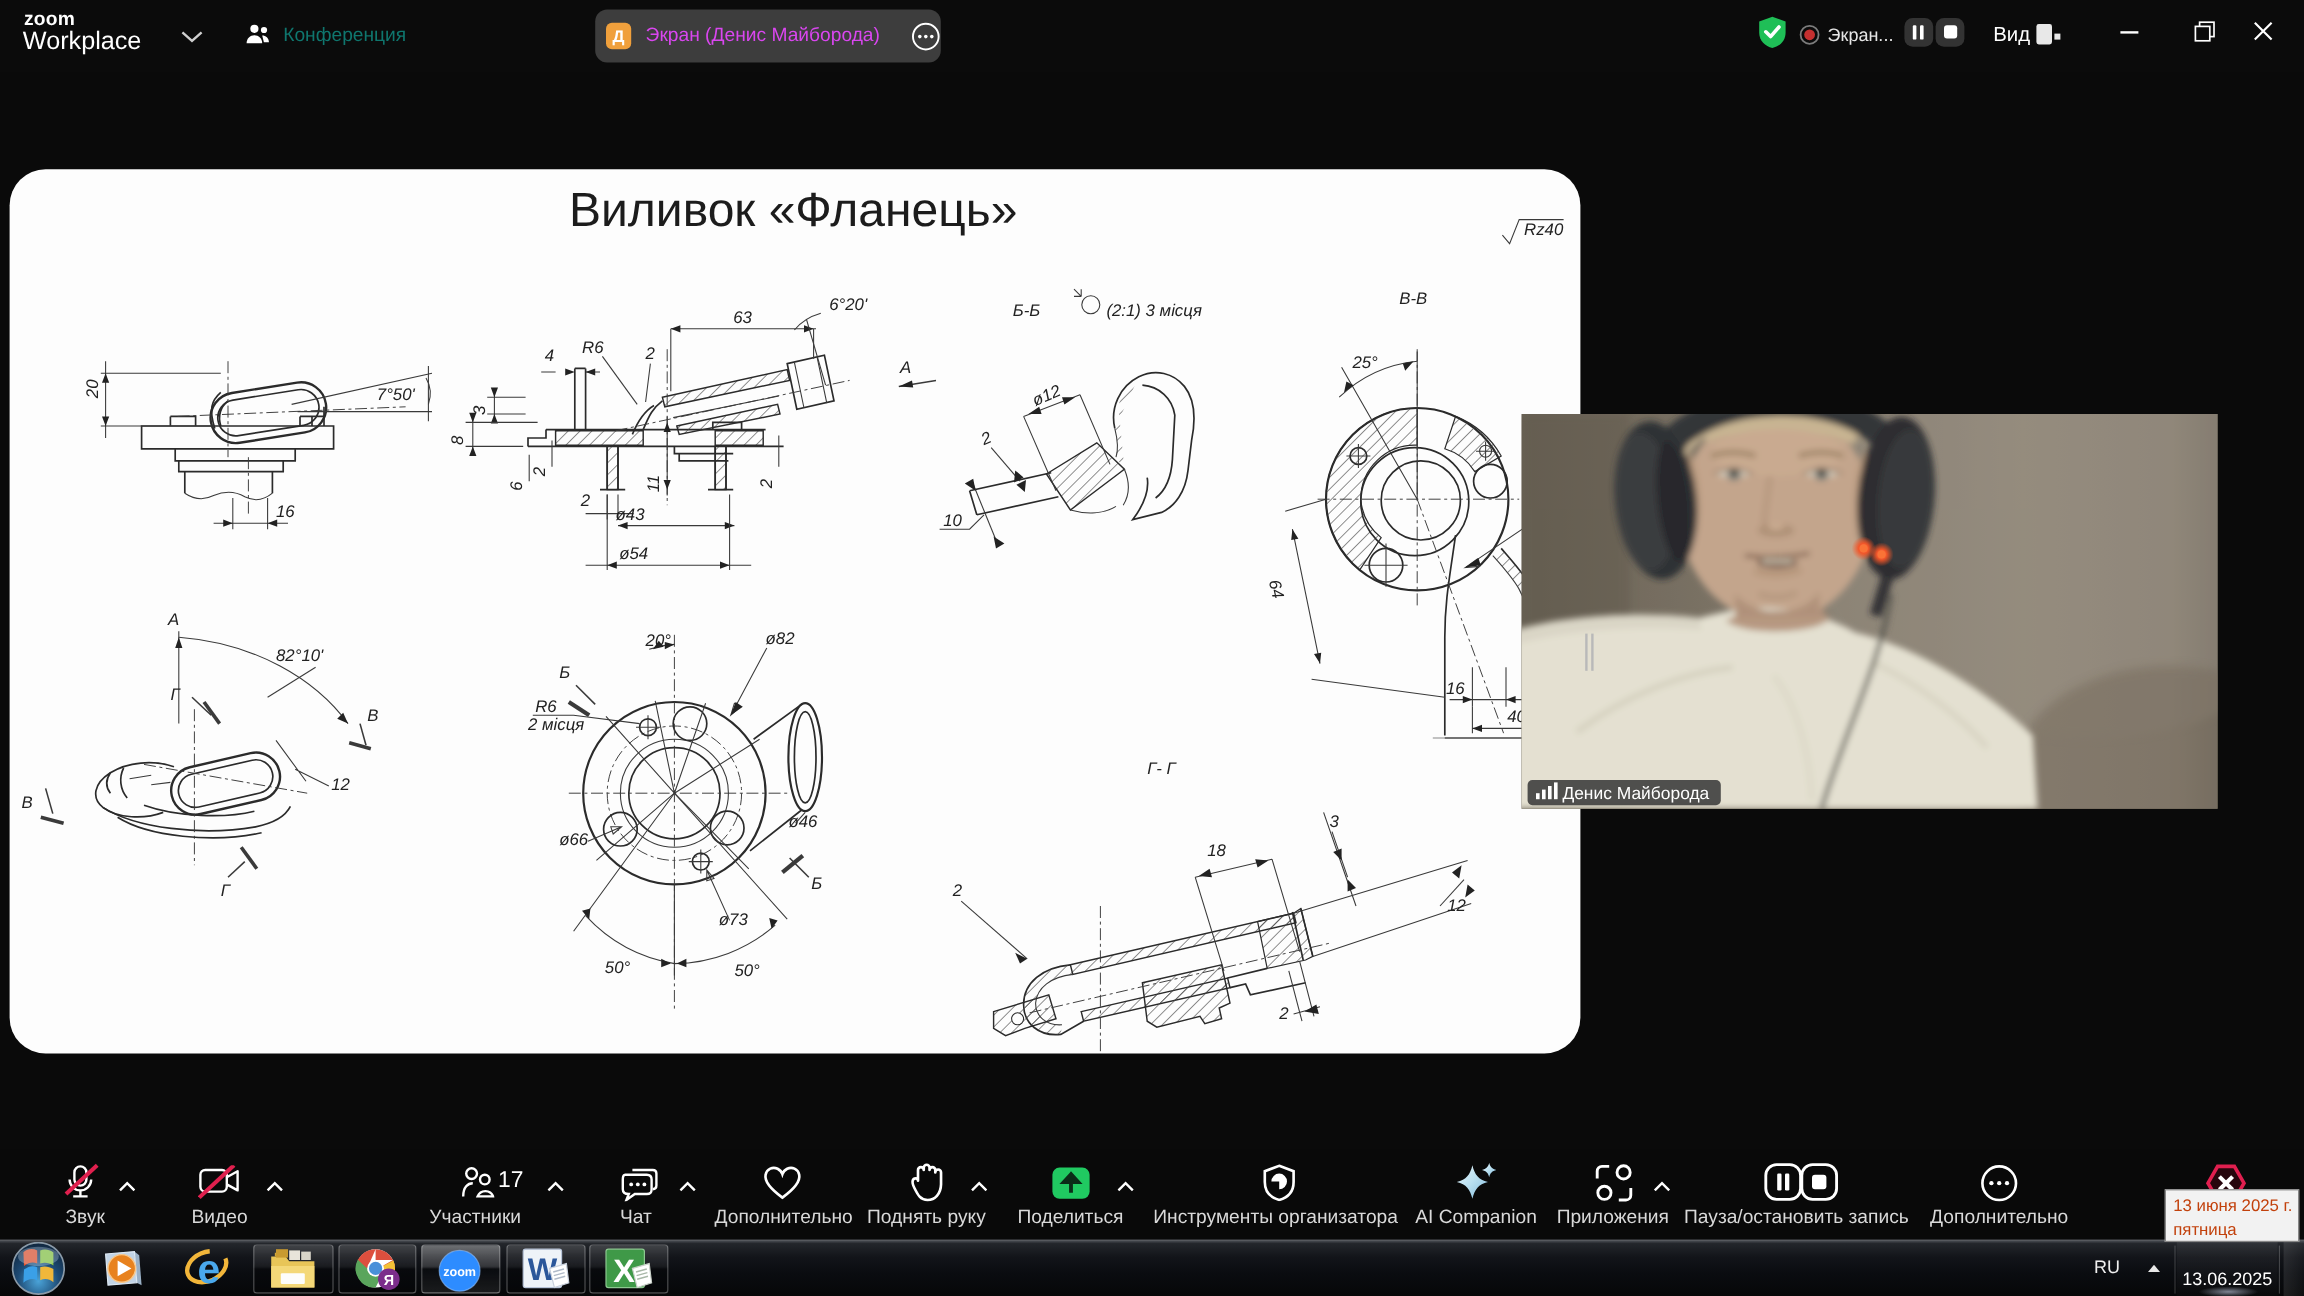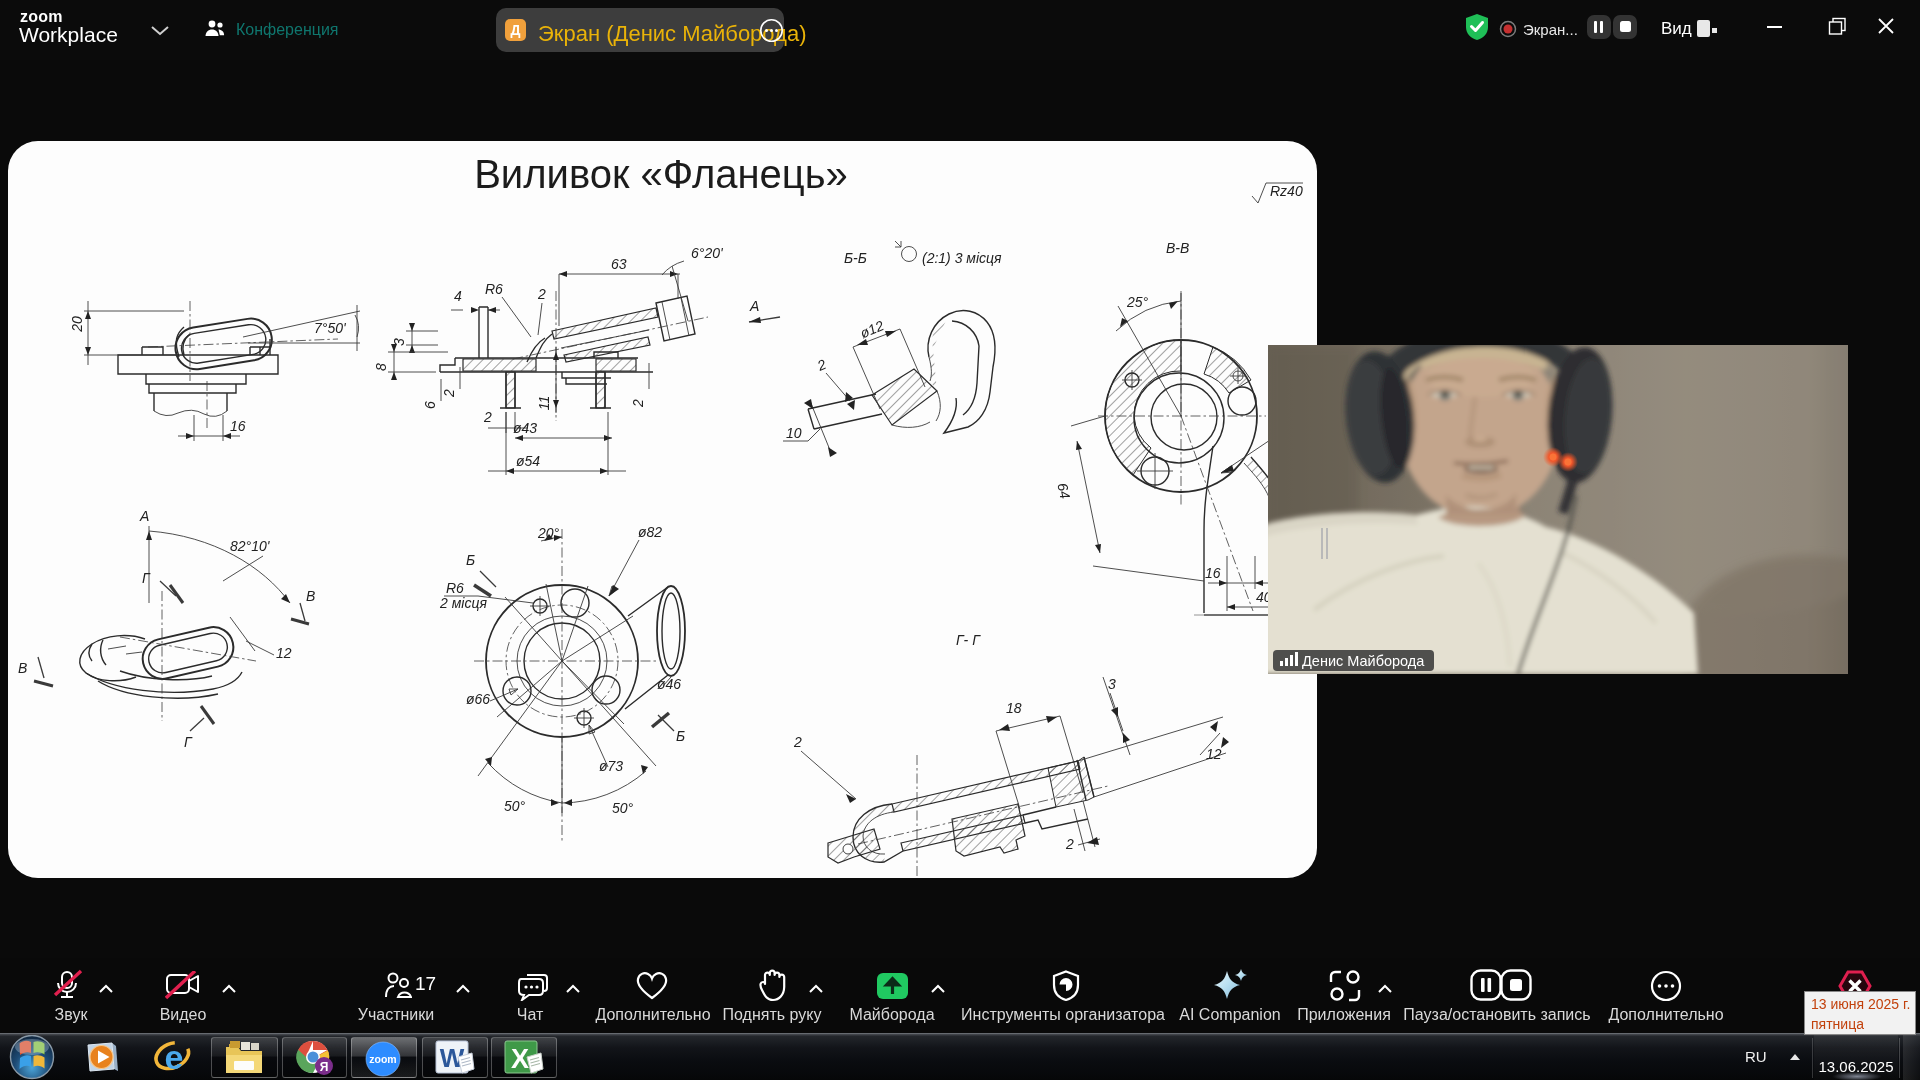--- a/index.html
+++ b/index.html
@@ -30,21 +30,21 @@
     </svg>
   <svg class="abs" style="left:203px;top:17px;" width="24" height="24" viewBox="0 0 24 24" fill="#fff">
     <circle cx="9" cy="7" r="3.4"></circle>
       <path d="M2.5 19c0-4 3-6.6 6.5-6.6s6.5 2.6 6.5 6.6z"></path>
     <circle cx="17" cy="8" r="2.6"></circle>
       <path d="M15.5 12.6c2.9 0 5.6 2.2 5.6 5.6h-4.2"></path>
   </svg>
   <div class="abs" style="left:236px;top:21px;color:#0f766e;font-size:16px;">Конференция</div>
   <div class="abs" style="left:496px;top:8px;width:288px;height:44px;background:#3d3d3d;border-radius:10px;"></div>
   <div class="abs" style="left:505px;top:19px;width:21px;height:22px;background:#f0a03c;border-radius:5px;color:#fff;font-size:14px;font-weight:bold;text-align:center;line-height:22px;">Д</div>
-  <div class="abs" style="left:538px;top:21px;color:#eab308;font-size:22px;">Экран (Денис Майборода)</div>
+  <div class="abs" style="left:538px;top:21px;color:#d946ef;font-size:16px;">Экран (Денис Майборода)</div>
   <svg class="abs" style="left:759px;top:18px;" width="25" height="25" viewBox="0 0 25 25">
     <circle cx="12.5" cy="12.5" r="10.7" fill="none" stroke="#fff" stroke-width="1.6"></circle>
     <circle cx="7.5" cy="12.5" r="1.5" fill="#fff"></circle>
       <circle cx="12.5" cy="12.5" r="1.5" fill="#fff"></circle>
       <circle cx="17.5" cy="12.5" r="1.5" fill="#fff"></circle>
   </svg>
   <svg class="abs" style="left:1464px;top:13px;" width="26" height="28" viewBox="0 0 26 28">
     <path d="M13 1 L24 5 V14 C24 21 19 25.5 13 27 C7 25.5 2 21 2 14 V5 Z" fill="#1fbf57"></path>
     <polyline points="7.5,13.5 11.5,17.5 18.5,9.5" fill="none" stroke="#fff" stroke-width="3" stroke-linecap="round" stroke-linejoin="round"></polyline>
   </svg>
@@ -597,21 +597,21 @@
     </svg>
   <div class="tlabel" style="left:642px;">Поднять руку</div>
 
   <div class="abs" style="left:877px;top:15px;width:31px;height:26px;background:#20c961;border-radius:6px;"></div>
   <svg class="abs" style="left:877px;top:15px;" width="31" height="26" viewBox="0 0 31 26">
     <path d="M15.5 21 V9 M15.5 5.5 L9.5 12 H21.5 Z" stroke="#0b2c18" stroke-width="3.2" fill="#0b2c18"></path>
   </svg>
   <svg class="abs" style="left:931px;top:26px;" width="14" height="9">
       <polyline points="1,8 7,2 13,8" fill="none" stroke="#fff" stroke-width="2"></polyline>
     </svg>
-  <div class="tlabel" style="left:762px;">Майборода</div>
+  <div class="tlabel" style="left:762px;">Поделиться</div>
 
   <svg class="abs" style="left:1052px;top:12px;" width="28" height="31" viewBox="0 0 28 31">
     <path d="M14 1.5 L26 6 V15 C26 23 21 28 14 30 C7 28 2 23 2 15 V6 Z" fill="none" stroke="#fff" stroke-width="2.2"></path>
     <path d="M14 8 A 6.5 6.5 0 0 1 14 21 Z M14 8 A 6.5 6.5 0 0 0 7.5 14.5 L14 14.5 Z" fill="#fff"></path>
   </svg>
   <div class="tlabel" style="left:933px;">Инструменты организатора</div>
 
   <svg class="abs" style="left:1212px;top:9px;" width="38" height="36" viewBox="0 0 38 36">
     <defs>
         <linearGradient id="aig" x1="0" y1="0" x2="1" y2="1">

